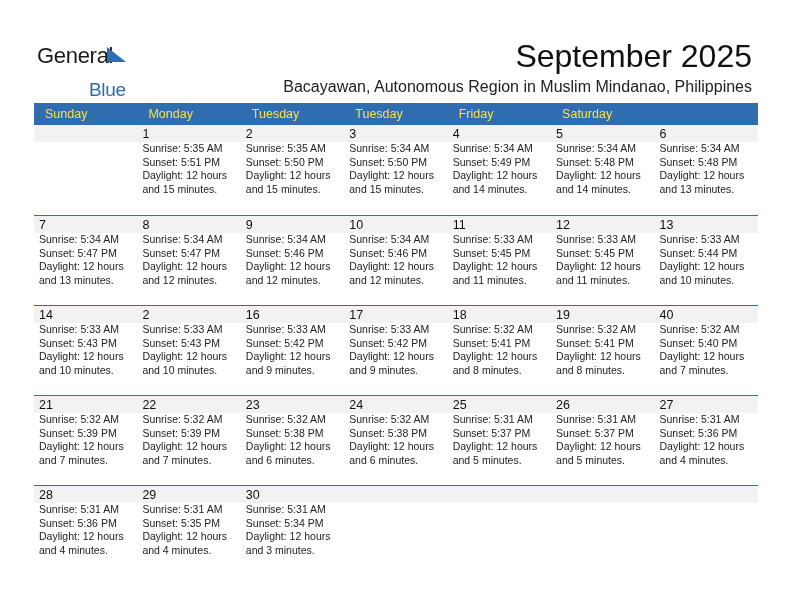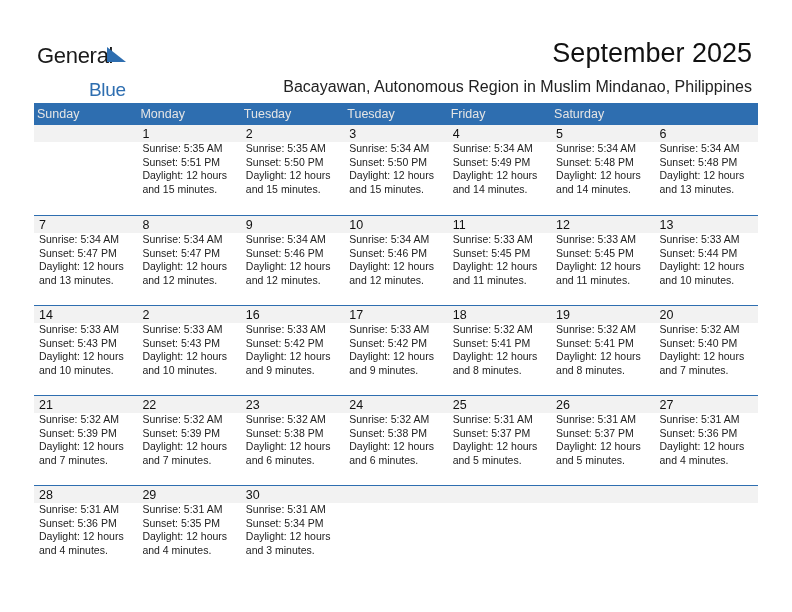--- a/index.html
+++ b/index.html
@@ -3,25 +3,25 @@
   <meta charset="utf-8">
   <style>
     html, body { margin: 0; padding: 0; background: #ffffff; }
     body { width: 792px; height: 612px; position: relative; overflow: hidden;
            font-family: "Liberation Sans", sans-serif; color: #222; }
     .logo { position: absolute; left: 37px; top: 43px; width: 100px; height: 40px; }
     .logo .general { position: absolute; left: 0; top: 0; font-size: 22px; color: #1a1a1a; letter-spacing: -0.3px; }
     .logo .blue { position: absolute; left: 52px; top: 16px; font-size: 19px; color: #2E6EB0; letter-spacing: -0.3px; margin-top: 20px; }
     .logo .tri { position: absolute; left: 70px; top: 4px; width: 0; height: 0;
                  border-left: 19px solid #2E6EB0; border-top: 15px solid transparent; }
-    .title { position: absolute; right: 40px; top: 38px; font-size: 27px; color: #111; }
+    .title { position: absolute; right: 40px; top: 38px; font-size: 32px; color: #111; }
     .subtitle { position: absolute; right: 40px; top: 78px; font-size: 16px; color: #222; text-align: right; }
     .cal { position: absolute; left: 34px; top: 103px; width: 724px; }
     .hdr { display: flex; background: #2E6EB0; height: 22px; }
-    .hdr div { width: 103.43px; color: #e5e5e5; font-size: 12.5px; line-height: 22px; padding-left: 3px; box-sizing: border-box; }
+    .hdr div { width: 103.43px; color: #fde047; font-size: 12.5px; line-height: 22px; padding-left: 11px; box-sizing: border-box; }
     .week { display: flex; height: 90px; border-top: 1px solid #2E6EB0; box-sizing: border-box; position: relative; }
     .week:first-of-type { border-top: none; }
     .band { position: absolute; left: 0; top: 0; width: 724px; height: 17px; background: #f2f2f2; z-index: 0; }
     .day { width: 103.43px; padding-left: 5px; box-sizing: border-box; position: relative; z-index: 1; }
     .num { font-size: 12.5px; height: 17px; line-height: 18px; color: #111; }
     .line { font-size: 10.5px; line-height: 13.5px; color: #222; white-space: nowrap; }
   </style>
 </head>
 <body>
 
@@ -186,21 +186,21 @@
           <div class="line">and 8 minutes.</div>
         </div>
         <div class="day">
           <div class="num">19</div>
           <div class="line">Sunrise: 5:32 AM</div>
           <div class="line">Sunset: 5:41 PM</div>
           <div class="line">Daylight: 12 hours</div>
           <div class="line">and 8 minutes.</div>
         </div>
         <div class="day">
-          <div class="num">20</div>
+          <div class="num">40</div>
           <div class="line">Sunrise: 5:32 AM</div>
           <div class="line">Sunset: 5:40 PM</div>
           <div class="line">Daylight: 12 hours</div>
           <div class="line">and 7 minutes.</div>
         </div>
       </div>
       <div class="week">
         <div class="band"></div>
         <div class="day">
           <div class="num">21</div>

